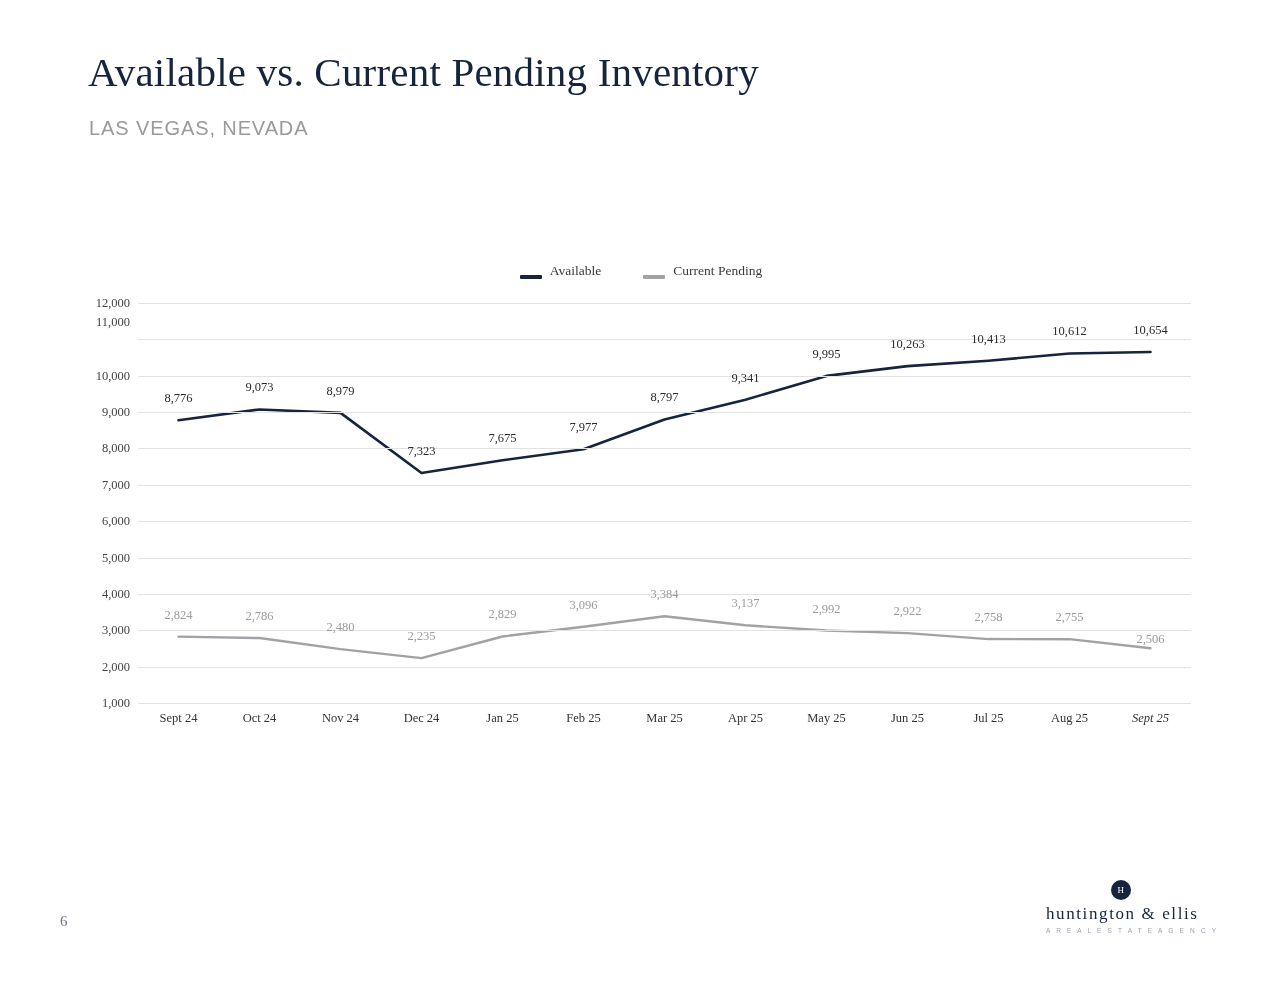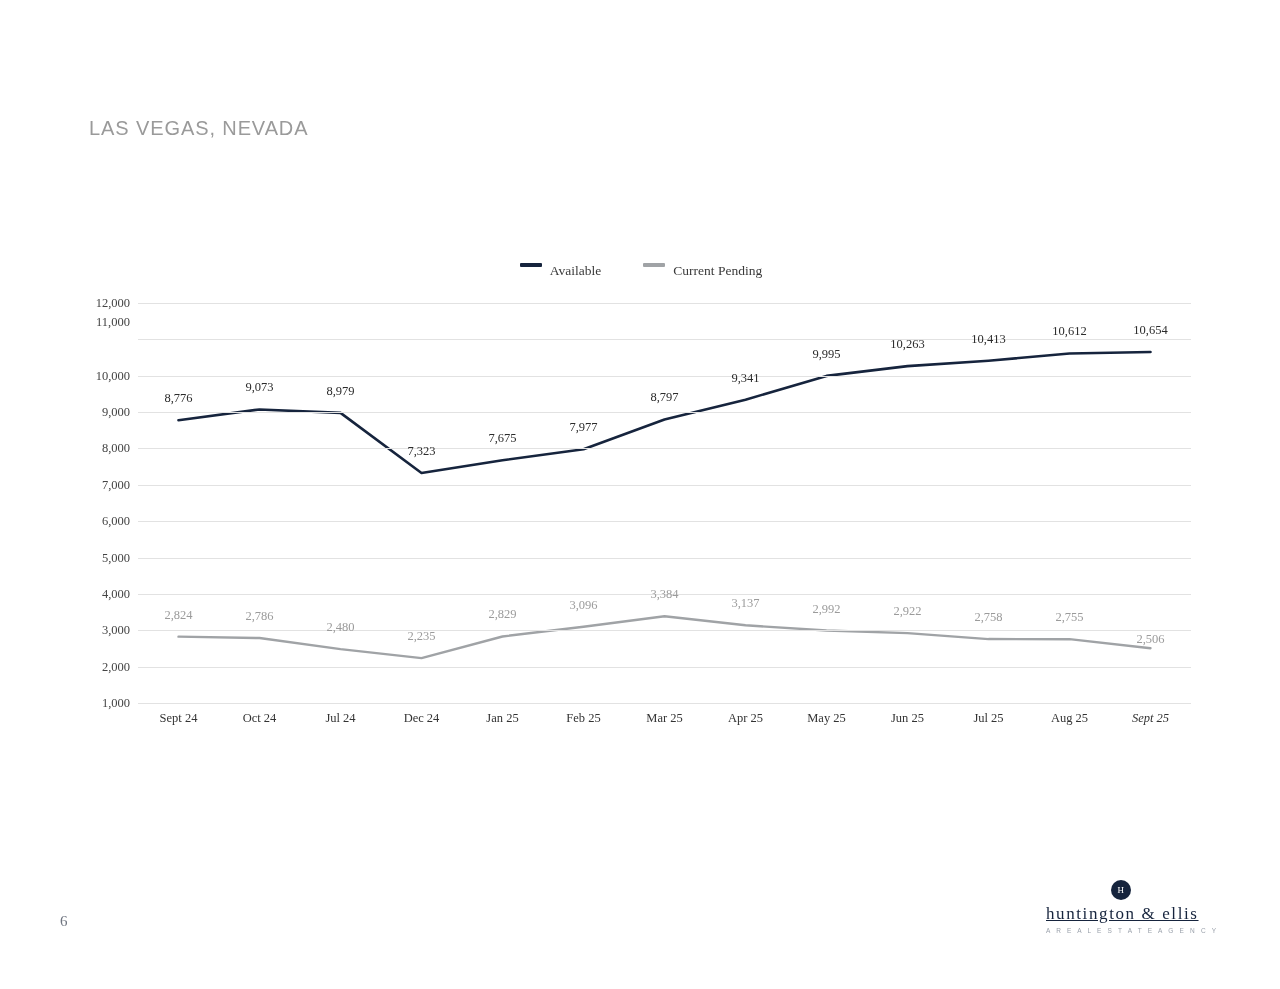--- a/index.html
+++ b/index.html
@@ -54,21 +54,21 @@
     left: 0;
     top: 8px;
     width: 100%;
     display: flex;
     justify-content: center;
     gap: 42px;
     align-items: center;
   }
   .legend-item {
     display: flex;
-    align-items: flex-start;
+    align-items: flex-end;
     gap: 8px;
     font-family: "Liberation Serif", serif;
     font-size: 13.5px;
     color: #3a3a3a;
   }
   .legend-swatch {
     display: inline-block;
     width: 22px;
     height: 4px;
     border-radius: 1px;
@@ -151,36 +151,36 @@
     line-height: 20px;
     margin: 0 auto 4px auto;
     letter-spacing: 0.5px;
   }
   .logo-name {
     font-family: "Liberation Serif", serif;
     font-size: 17px;
     letter-spacing: 1.6px;
     color: #16243d;
     white-space: nowrap;
-    text-decoration: underline;
   }
   .logo-tag {
     margin-top: 3px;
     font-family: "Liberation Sans", sans-serif;
     font-size: 6.5px;
     letter-spacing: 2.2px;
     color: #9aa1ab;
     white-space: nowrap;
   }
 </style>
 </head>
 <body>
 
 <div class="slide">
 
+  <div class="title">Available vs. Current Pending Inventory</div>
   <div class="subtitle">LAS VEGAS, NEVADA</div>
 
   <div class="chart">
     <div class="legend" id="legend">
         <div class="legend-item">
           <span class="legend-swatch" style="background: rgb(22, 36, 61);"></span>
           <span>Available</span>
         </div>
         <div class="legend-item">
           <span class="legend-swatch" style="background: rgb(160, 163, 166);"></span>
@@ -211,21 +211,21 @@
         <div class="gridline" style="top: 109.091px;"></div>
         <div class="ylabel" style="top: 109.091px;">9,000</div>
         <div class="gridline" style="top: 72.7273px;"></div>
         <div class="ylabel" style="top: 72.7273px;">10,000</div>
         <div class="gridline" style="top: 36.3636px;"></div>
         <div class="ylabel" style="top: 19px;">11,000</div>
         <div class="gridline" style="top: 0px;"></div>
         <div class="ylabel" style="top: 0px;">12,000</div>
         <div class="xlabel" style="left: 40.5px;">Sept 24</div>
         <div class="xlabel" style="left: 121.5px;">Oct 24</div>
-        <div class="xlabel" style="left: 202.5px;">Jul 24</div>
+        <div class="xlabel" style="left: 202.5px;">Nov 24</div>
         <div class="xlabel" style="left: 283.5px;">Dec 24</div>
         <div class="xlabel" style="left: 364.5px;">Jan 25</div>
         <div class="xlabel" style="left: 445.5px;">Feb 25</div>
         <div class="xlabel" style="left: 526.5px;">Mar 25</div>
         <div class="xlabel" style="left: 607.5px;">Apr 25</div>
         <div class="xlabel" style="left: 688.5px;">May 25</div>
         <div class="xlabel" style="left: 769.5px;">Jun 25</div>
         <div class="xlabel" style="left: 850.5px;">Jul 25</div>
         <div class="xlabel" style="left: 931.5px;">Aug 25</div>
         <div class="xlabel" style="left: 1012.5px; font-style: italic;">Sept 25</div>

